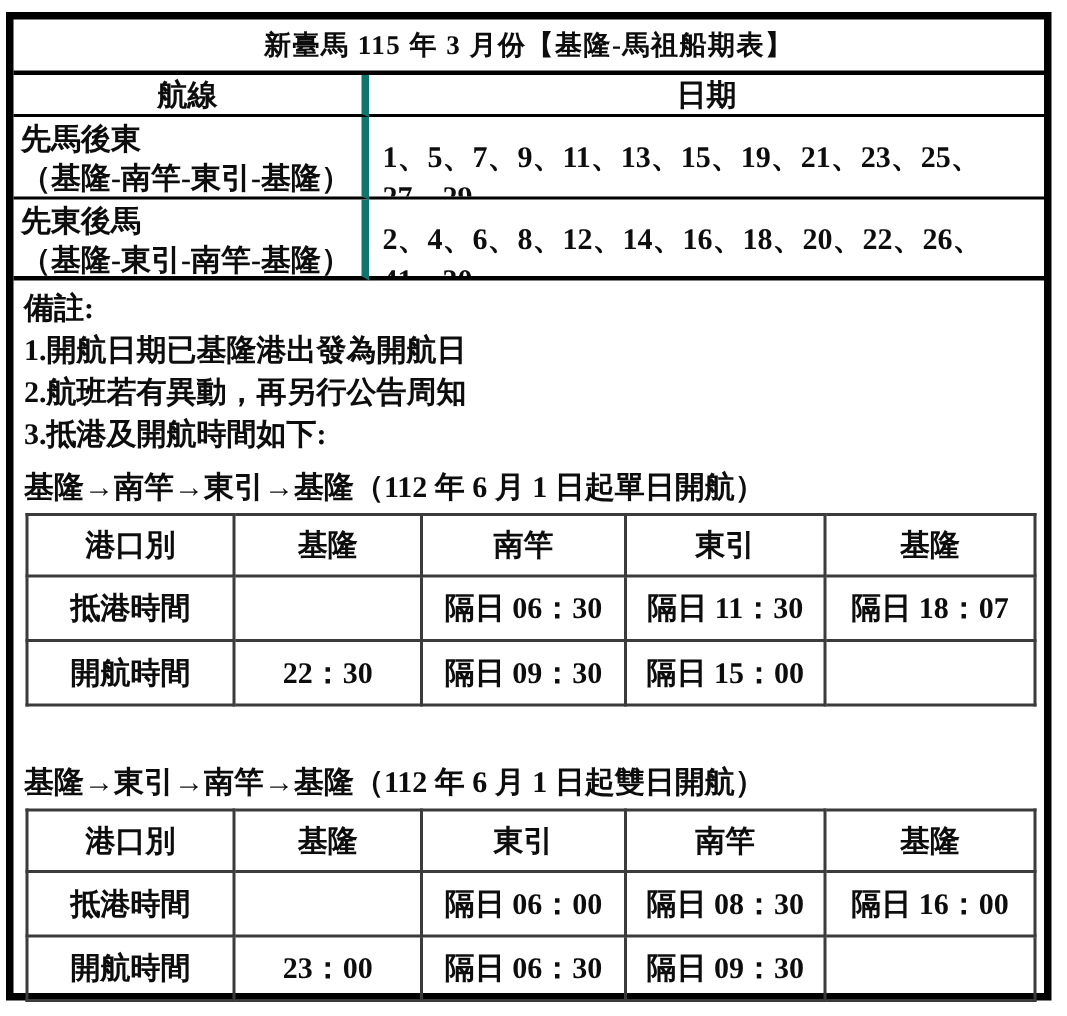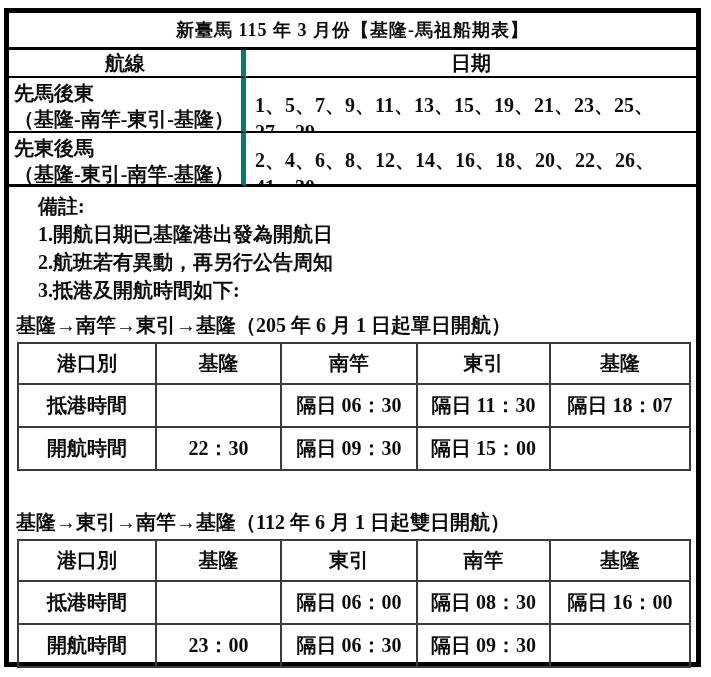--- a/index.html
+++ b/index.html
@@ -67,21 +67,20 @@
     padding: 14px 6px 0 9px;
     line-height: 27px;
     line-break: loose;
     overflow-wrap: break-word;
   }
   
   .notes {
     padding: 5px 8px 0 7px;
     font-size: 20px;
     font-weight: bold;
-    margin-left: 22px;
   }
   .note-line {
     line-height: 28px;
     white-space: nowrap;
   }
   
   .sub-heading {
     margin: 8px 6px 4px 7px;
     font-size: 20px;
     font-weight: bold;
@@ -142,21 +141,21 @@
       <div class="mt-cell mt-row2 mt-dates">2、4、6、8、12、14、16、18、20、22、26、41、30</div>
     </div>
 
     <div class="notes">
       <div class="note-line">備註:</div>
       <div class="note-line">1.開航日期已基隆港出發為開航日</div>
       <div class="note-line">2.航班若有異動，再另行公告周知</div>
       <div class="note-line">3.抵港及開航時間如下:</div>
     </div>
 
-    <div class="sub-heading">基隆→南竿→東引→基隆（205 年 6 月 1 日起單日開航）</div>
+    <div class="sub-heading">基隆→南竿→東引→基隆（112 年 6 月 1 日起單日開航）</div>
 
     <table class="sub-table">
       <colgroup>
         <col class="c0">
           <col class="c1">
           <col class="c2">
           <col class="c3">
           <col class="c4">
       </colgroup>
       <tbody>

